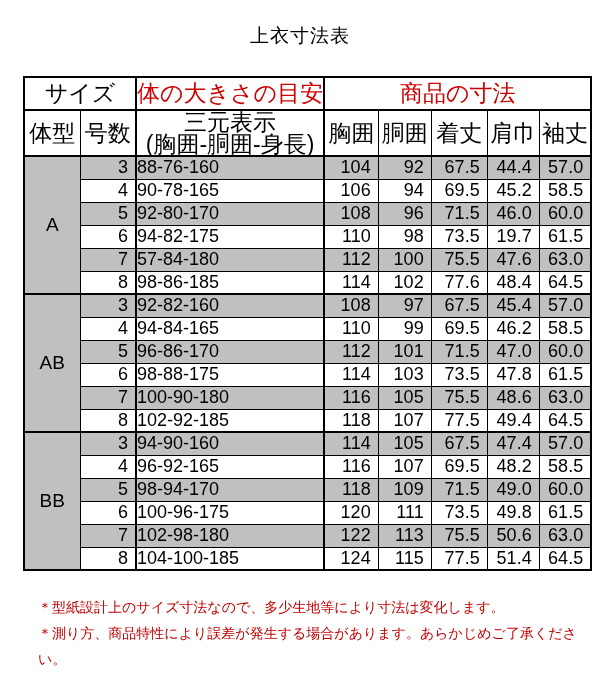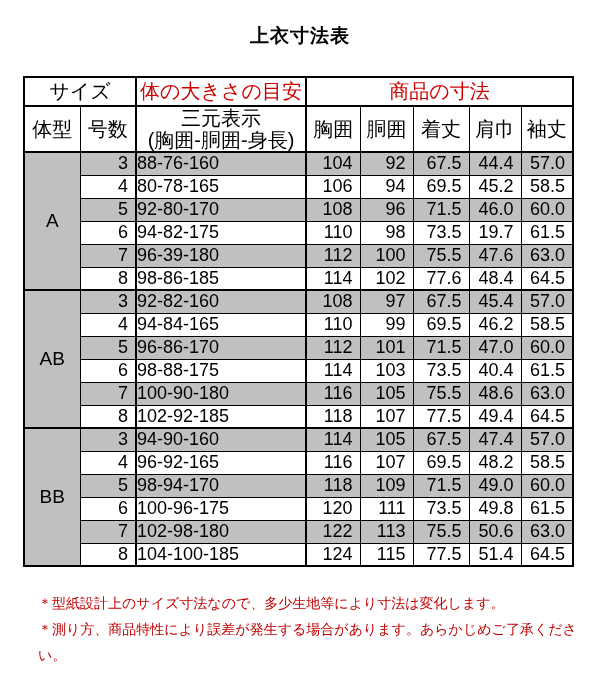--- a/index.html
+++ b/index.html
@@ -8,32 +8,32 @@
     --row-gray:#c0c0c0;
     --line:#000000;
   }
   *{box-sizing:border-box;}
   html,body{margin:0;padding:0;}
   body{
     width:600px;height:675px;overflow:hidden;background:#ffffff;
     font-family:"Liberation Sans","DejaVu Sans",sans-serif;color:#000;
   }
   .title{
-    margin:26px 0 0 0;text-align:center;font-size:19px;font-weight:bold;
+    margin:26px 0 0 0;text-align:center;font-size:19px;font-weight:normal;
     line-height:19px;letter-spacing:1px;
   }
   table.size-table{
     border-collapse:collapse;table-layout:fixed;
     margin:31px 0 0 23px;border:2px solid var(--line);
   }
   .size-table th,.size-table td{
     border:1px solid var(--line);
     padding:0;vertical-align:middle;overflow:hidden;white-space:nowrap;
   }
-  .size-table th{font-weight:normal;font-size:20px;text-align:center;}
+  .size-table th{font-weight:normal;font-size:23px;text-align:center;}
   .size-table td{font-size:18px;}
   .header-group-row th{height:22px;border-bottom:2px solid var(--line);}
   .header-columns-row th{height:46px;border-bottom:2px solid var(--line);line-height:22px;}
   .red{color:var(--header-red);}
   .thick-left{border-left:2px solid var(--line) !important;}
   tbody td{height:23px;}
   tr.gray td{background:var(--row-gray);}
   td.taikei{background:var(--row-gray);text-align:center;font-size:19px;}
   td.num{text-align:right;padding-right:7px;}
   td.center{text-align:left;}
@@ -85,21 +85,21 @@
         <td class="num">3</td>
         <td class="center thick-left">88-76-160</td>
         <td class="num thick-left">104</td>
         <td class="num">92</td>
         <td class="num">67.5</td>
         <td class="num">44.4</td>
         <td class="num">57.0</td>
       </tr>
       <tr>
         <td class="num">4</td>
-        <td class="center thick-left">80-78-165</td>
+        <td class="center thick-left">90-78-165</td>
         <td class="num thick-left">106</td>
         <td class="num">94</td>
         <td class="num">69.5</td>
         <td class="num">45.2</td>
         <td class="num">58.5</td>
       </tr>
       <tr class="gray">
         <td class="num">5</td>
         <td class="center thick-left">92-80-170</td>
         <td class="num thick-left">108</td>
@@ -112,21 +112,21 @@
         <td class="num">6</td>
         <td class="center thick-left">94-82-175</td>
         <td class="num thick-left">110</td>
         <td class="num">98</td>
         <td class="num">73.5</td>
         <td class="num">19.7</td>
         <td class="num">61.5</td>
       </tr>
       <tr class="gray">
         <td class="num">7</td>
-        <td class="center thick-left">96-39-180</td>
+        <td class="center thick-left">57-84-180</td>
         <td class="num thick-left">112</td>
         <td class="num">100</td>
         <td class="num">75.5</td>
         <td class="num">47.6</td>
         <td class="num">63.0</td>
       </tr>
       <tr>
         <td class="num">8</td>
         <td class="center thick-left">98-86-185</td>
         <td class="num thick-left">114</td>
@@ -162,21 +162,21 @@
         <td class="num">71.5</td>
         <td class="num">47.0</td>
         <td class="num">60.0</td>
       </tr>
       <tr>
         <td class="num">6</td>
         <td class="center thick-left">98-88-175</td>
         <td class="num thick-left">114</td>
         <td class="num">103</td>
         <td class="num">73.5</td>
-        <td class="num">40.4</td>
+        <td class="num">47.8</td>
         <td class="num">61.5</td>
       </tr>
       <tr class="gray">
         <td class="num">7</td>
         <td class="center thick-left">100-90-180</td>
         <td class="num thick-left">116</td>
         <td class="num">105</td>
         <td class="num">75.5</td>
         <td class="num">48.6</td>
         <td class="num">63.0</td>

